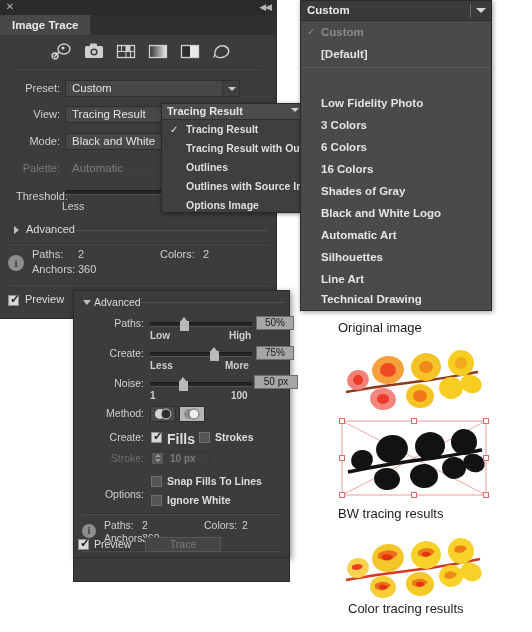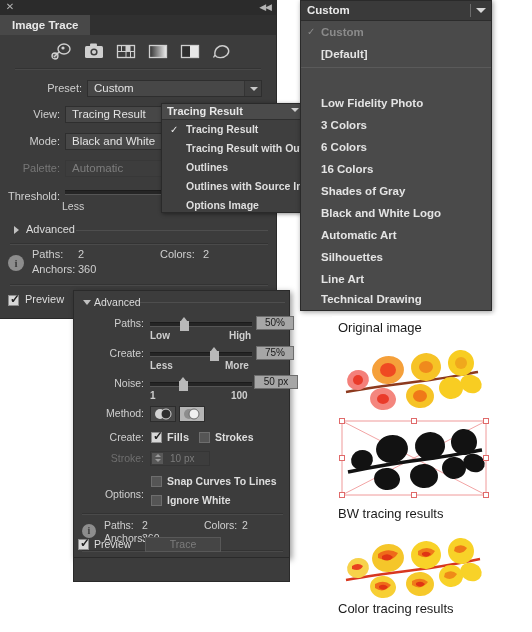--- a/index.html
+++ b/index.html
@@ -193,21 +193,21 @@
   }
   .endlbl{position:absolute;font-size:10px;color:#cfcfcf;font-weight:bold;}
 
   .mbtn{position:absolute;width:26px;height:16px;border:1px solid #2c2c2c;box-sizing:border-box;cursor:pointer;}
   .mbtn.sel{background:#b5b5b5;}
   .mbtn.unsel{background:#4a4a4a;}
 
   .stepper{
     position:absolute;width:60px;height:15px;background:#3d3d3d;border:1px solid #353535;box-sizing:border-box;
   }
-  .stepper .sv{position:absolute;left:19px;top:0;line-height:13px;font-size:10px;color:#7b7b7b;}
+  .stepper .sv{position:absolute;left:19px;top:0;line-height:13px;font-size:10px;color:#7b7b7b;font-weight:bold;}
   .stepper .arrows{position:absolute;left:1px;top:1px;width:11px;height:11px;background:#585858;}
   .stepper .arrows .up{position:absolute;left:3px;top:1px;border-left:3px solid transparent;border-right:3px solid transparent;border-bottom:3px solid #9a9a9a;}
   .stepper .arrows .dn{position:absolute;left:3px;top:6px;border-left:3px solid transparent;border-right:3px solid transparent;border-top:3px solid #9a9a9a;}
 
   .adv-sep{position:absolute;left:8px;width:201px;height:1px;background:#333;border-bottom:1px solid #4a4a4a;}
 
   #trace-button{
     position:absolute;left:145px;top:537px;width:76px;height:15px;
     background:#454545;border:1px solid #585858;box-sizing:border-box;
     color:#7d7d7d;font-size:10.5px;text-align:center;line-height:13px;cursor:pointer;
@@ -300,21 +300,21 @@
       </div>
       <div class="mode-btn" style="left:210px;">
         <svg width="24" height="24" viewBox="0 0 24 24">
           <path d="M5 16 C4 10 9 6 14 7 C19 8 20 13 17 16 C14 19 7 20 5 16 Z" fill="none" stroke="#cfcfcf" stroke-width="1.4"></path>
           <path d="M5 16 L3.5 18.5" stroke="#cfcfcf" stroke-width="1.4"></path>
         </svg>
       </div>
     </div>
     <div id="toolbar-divider"></div>
 
-    <div class="row" style="top:42px;margin-left:22px;">
+    <div class="row" style="top:42px;">
       <div class="row-label" style="left:0;width:60px;">Preset:</div>
       <div class="combo" style="left:65px;top:3px;width:175px;">
         <span class="val">Custom</span>
         <span class="arrow"></span>
       </div>
     </div>
     <div id="preset-menu-icon">
         <i></i>
         <i></i>
         <i></i>
@@ -338,21 +338,21 @@
     </div>
 
     <div class="row" style="top:122px;">
       <div class="row-label dim" style="left:0;width:60px;">Palette:</div>
       <div class="combo disabled" style="left:65px;top:3px;width:175px;">
         <span class="val dim">Automatic</span>
         <span class="arrow"></span>
       </div>
     </div>
 
-    <div class="row" style="top:150px;">
+    <div class="row" style="top:150px;margin-left:8px;">
       <div class="row-label" style="left:0;width:60px;">Threshold:</div>
     </div>
   </div>
 
   <div id="threshold-track"></div>
   <div id="threshold-less">Less</div>
   <div id="threshold-more">More</div>
 
   <div id="advanced-collapsed">
     <span class="tri"></span>
@@ -452,40 +452,40 @@
           <circle cx="14" cy="7" r="5" fill="#efefef" stroke="#6a6a6a" stroke-width="1"></circle>
         </svg>
     </span>
   </div>
 
   <div class="adv-row" style="top:140px;">
     <span class="adv-lbl" style="left:0;width:70px;top:0;">Create:</span>
     <span class="cbx" style="left:77px;top:1px;">
         <span class="chk">✓</span>
       </span>
-    <span class="abs" style="left:93px;top:0;font-size:11px;color:#dedede;font-weight:bold;">Fills</span>
+    <span class="abs" style="left:93px;top:0;font-size:14px;color:#dedede;font-weight:bold;">Fills</span>
     <span class="cbx off" style="left:125px;top:1px;"></span>
     <span class="abs" style="left:141px;top:0;font-size:10.5px;color:#dedede;font-weight:bold;">Strokes</span>
   </div>
 
   <div class="adv-row" style="top:161px;">
     <span class="adv-lbl dim" style="left:0;width:70px;top:0;">Stroke:</span>
     <span class="stepper" style="left:76px;top:-1px;">
       <span class="arrows">
           <span class="up"></span>
           <span class="dn"></span>
         </span>
       <span class="sv">10 px</span>
     </span>
   </div>
 
   <div class="adv-row" style="top:184px;">
     <span class="adv-lbl" style="left:0;width:70px;top:13px;">Options:</span>
     <span class="cbx off" style="left:77px;top:1px;"></span>
-    <span class="abs" style="left:93px;top:0;font-size:10.5px;color:#dedede;font-weight:bold;">Snap Curves To Lines</span>
+    <span class="abs" style="left:93px;top:0;font-size:10.5px;color:#dedede;font-weight:bold;">Snap Fills To Lines</span>
   </div>
   <div class="adv-row" style="top:203px;">
     <span class="cbx off" style="left:77px;top:1px;"></span>
     <span class="abs" style="left:93px;top:0;font-size:10.5px;color:#dedede;font-weight:bold;">Ignore White</span>
   </div>
 
   <div class="adv-sep" style="top:222px;"></div>
 
   <div class="adv-row" style="top:228px;height:30px;">
     <span class="info-icon" style="left:8px;top:5px;width:14px;height:14px;border-radius:7px;line-height:14px;font-size:10px;">i</span>
@@ -621,14 +621,14 @@
     <ellipse cx="45" cy="59" rx="13" ry="11" fill="#f7cf34" transform="rotate(8 45 59)"></ellipse>
     <path d="M37 56 q9-5 16 1 q-7 9-16 3z" fill="#ef6a1a"></path>
     <path d="M41 58 q5-3 9 1 q-4 5-9 1z" fill="#e03414"></path>
     <ellipse cx="82" cy="56" rx="14" ry="12" fill="#f6c92a" transform="rotate(6 82 56)"></ellipse>
     <path d="M74 53 q9-5 16 1 q-7 9-16 3z" fill="#ef7a18"></path>
     <path d="M78 55 q5-3 9 1 q-4 5-9 1z" fill="#e03414"></path>
     <ellipse cx="113" cy="48" rx="12" ry="11" fill="#f8d228" transform="rotate(6 113 48)"></ellipse>
     <path d="M107 45 q7-4 12 1 q-5 8-13 3z" fill="#ef8a18"></path>
   </svg>
 
-  <div class="ill-cap" style="left:6px;top:285px;">Color tracing results</div>
+  <div class="ill-cap" style="left:16px;top:285px;">Color tracing results</div>
 </div>
 
 </body></html>

